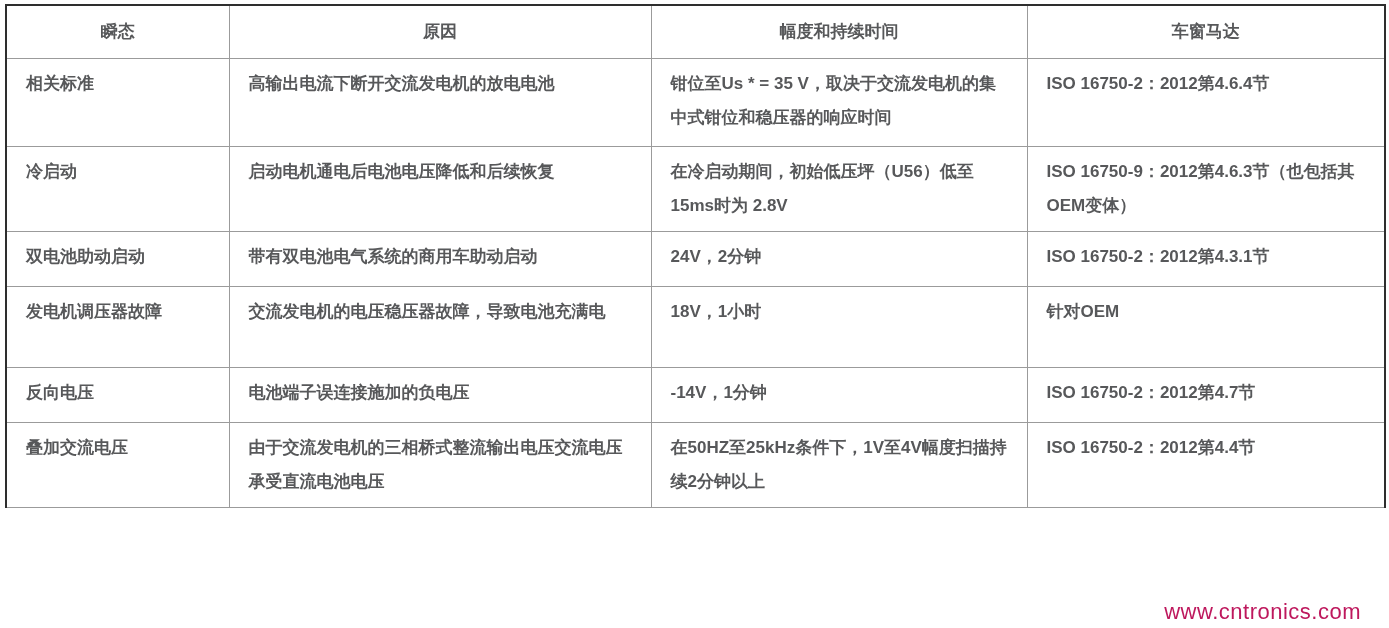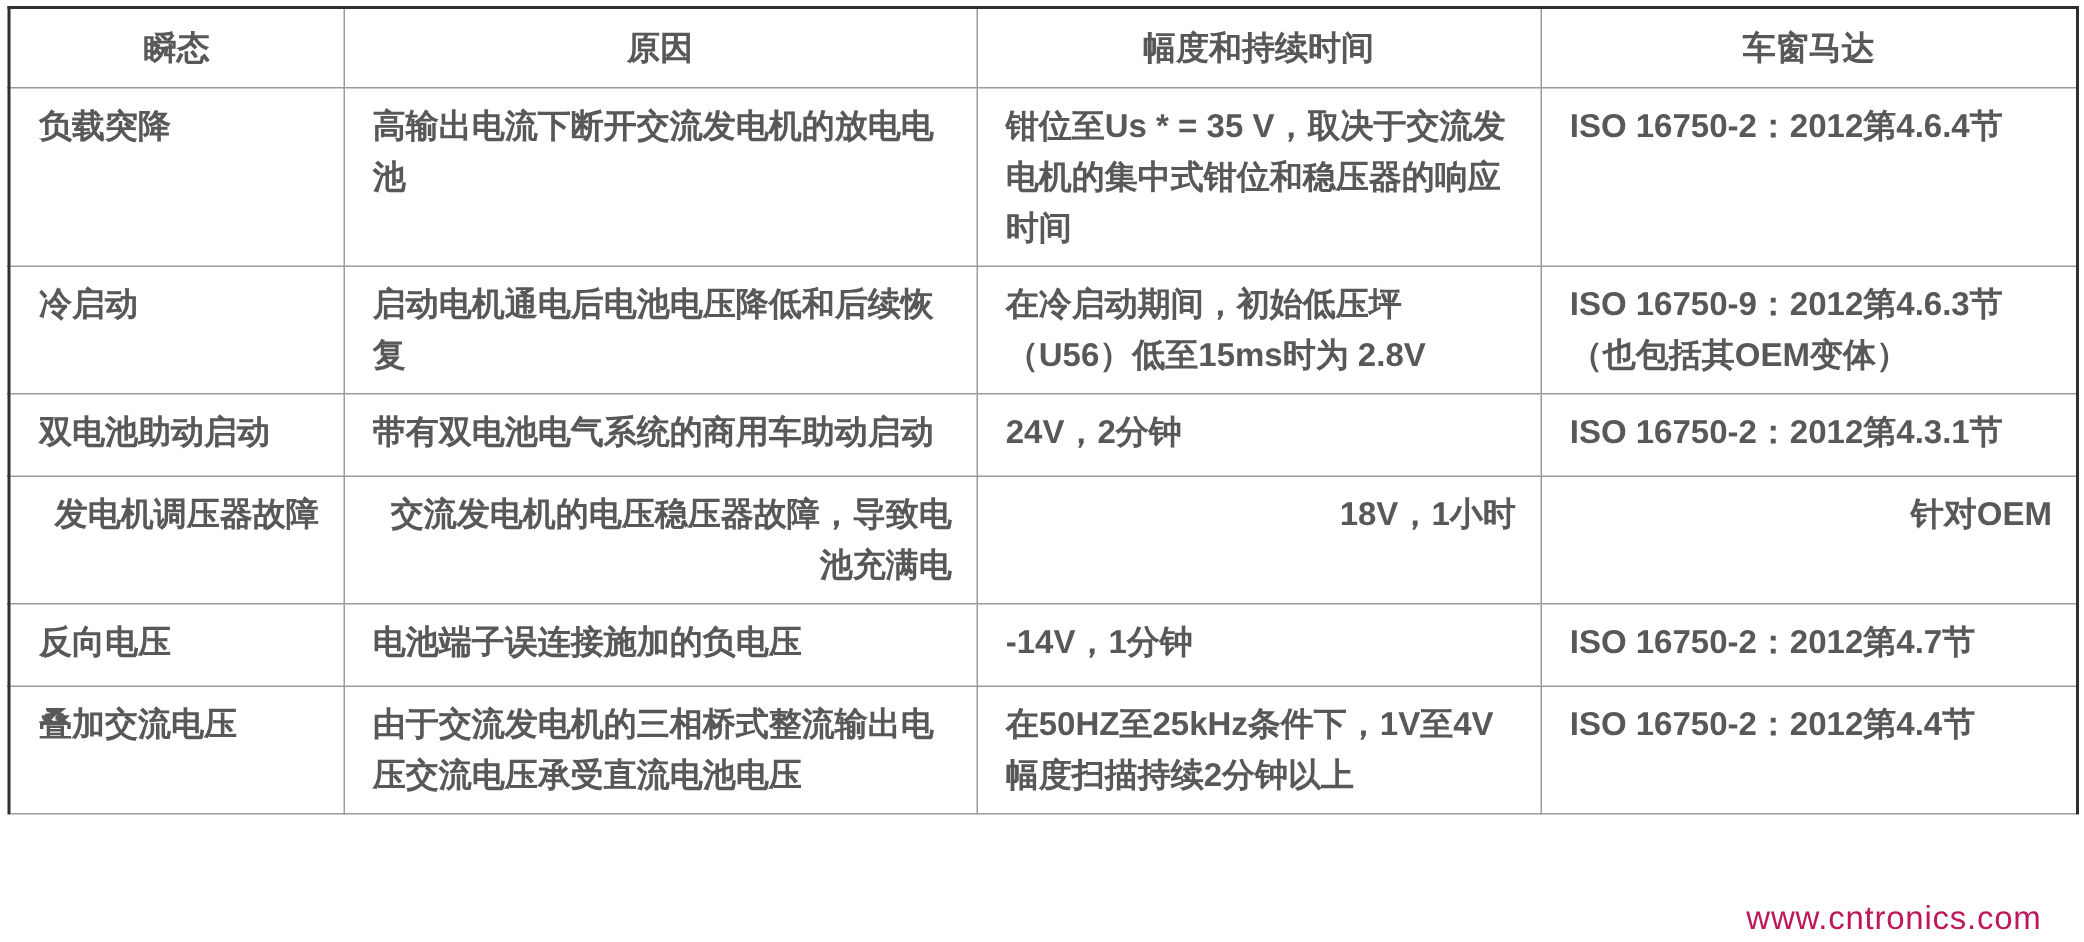--- a/index.html
+++ b/index.html
@@ -27,38 +27,38 @@
   }
   table.spec-table col.c1 { width: 223px; }
   table.spec-table col.c2 { width: 422px; }
   table.spec-table col.c3 { width: 376px; }
   table.spec-table col.c4 { width: 358px; }
   table.spec-table th,
   table.spec-table td {
     border: 1px solid #9b9b9b;
     color: #57585a;
     font-weight: bold;
-    font-size: 22px;
+    font-size: 17px;
     line-height: 34px;
     vertical-align: top;
     padding: 8px 16px 8px 19px;
     overflow: hidden;
     word-break: break-word;
   }
   table.spec-table th {
     text-align: center;
     vertical-align: middle;
     padding: 8px 10px;
     height: 36px;
   }
   tr.hrow   { height: 53px; }
   tr.r0 { height: 88px; }
   tr.r1 { height: 83px; }
   tr.r2 { height: 55px; }
-  tr.r3 { height: 71px; text-align: right; }
+  tr.r3 { height: 81px; }
   tr.r4 { height: 55px; }
   tr.r5 { height: 118px; }
   tr.r6 { height: 84px; margin-top: 25px; }
   td p.mag-line { margin: 0; }
   td p.mag-line + p.mag-line { margin-top: 30px; }
   .watermark {
     position: absolute;
     right: 28px;
     bottom: 3px;
     color: #be185d;
@@ -83,21 +83,21 @@
     <thead>
       <tr class="hrow">
         <th>瞬态</th>
         <th>原因</th>
         <th>幅度和持续时间</th>
         <th>车窗马达</th>
       </tr>
     </thead>
     <tbody>
       <tr class="r0">
-        <td>负载突降</td>
+        <td>相关标准</td>
         <td>高输出电流下断开交流发电机的放电电池</td>
         <td>钳位至Us * = 35 V，取决于交流发电机的集中式钳位和稳压器的响应时间</td>
         <td>ISO 16750-2：2012第4.6.4节</td>
       </tr>
       <tr class="r1">
         <td>冷启动</td>
         <td>启动电机通电后电池电压降低和后续恢复</td>
         <td>在冷启动期间，初始低压坪（U56）低至15ms时为 2.8V</td>
         <td>ISO 16750-9：2012第4.6.3节（也包括其OEM变体）</td>
       </tr>

